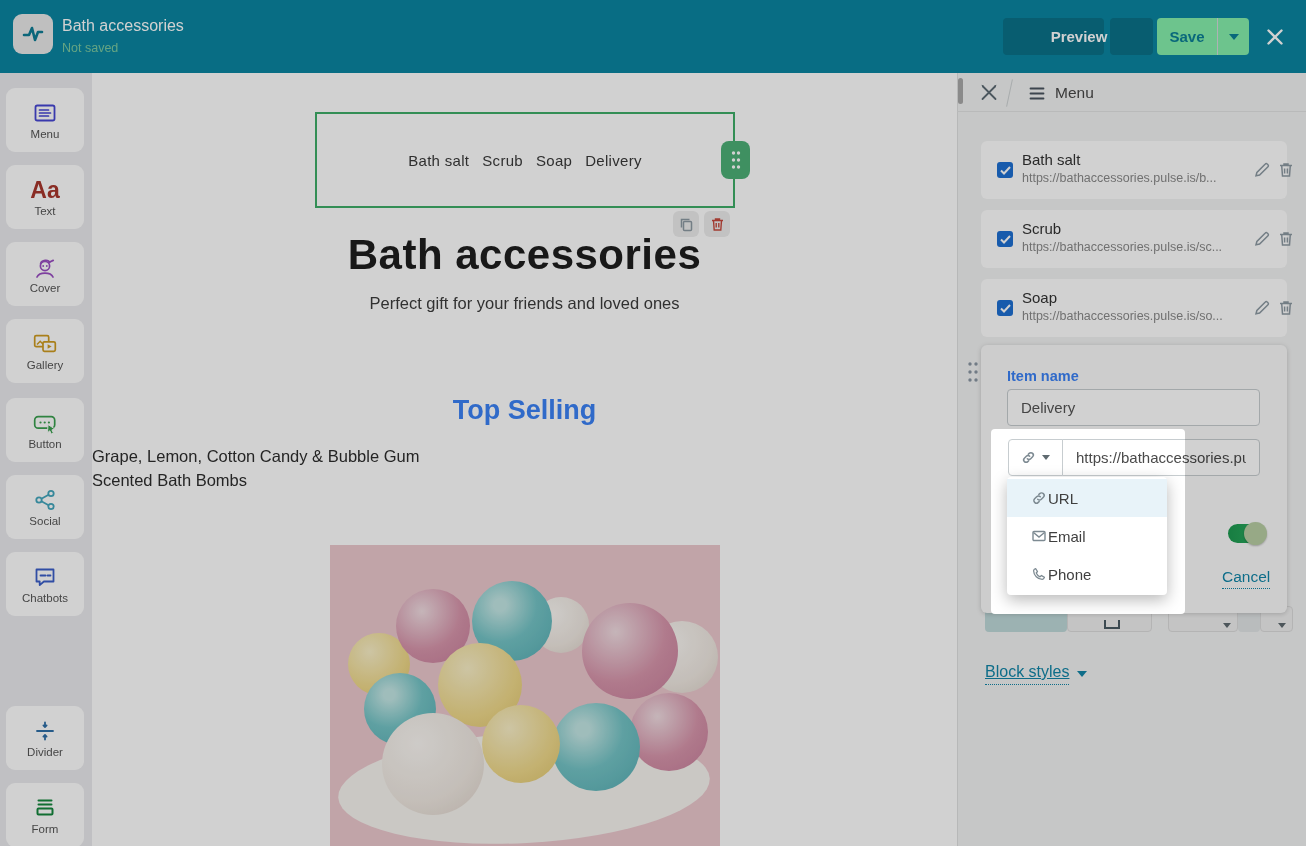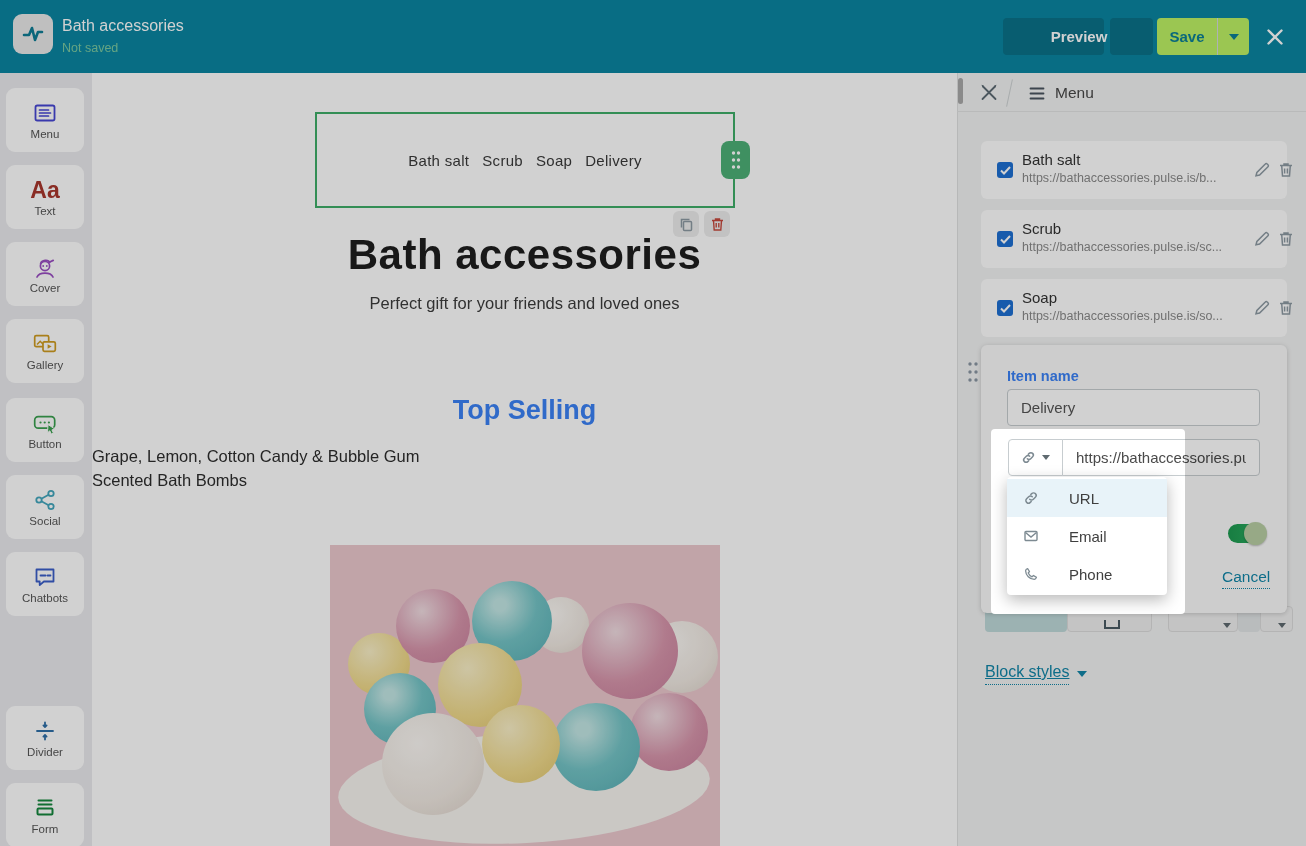--- a/index.html
+++ b/index.html
@@ -9,21 +9,21 @@
   .abs { position:absolute; }
 
   
   .header { position:absolute; left:0; top:0; width:1306px; height:73px; background:#0a86a1; }
   .logo { position:absolute; left:13px; top:14px; width:40px; height:40px; border-radius:9px; background:#e9e9e9; display:flex; align-items:center; justify-content:center; }
   .hd-title { position:absolute; left:62px; top:17px; color:#fff; font-size:16px; }
   .hd-status { position:absolute; left:62px; top:41px; color:#7cc9a0; font-size:12.5px; }
   .hbtn { position:absolute; top:18px; height:37px; border-radius:4px; background:#0a7289; color:#fff; display:flex; align-items:center; justify-content:center; gap:8px; font-size:15px; font-weight:bold; cursor:pointer;padding-left:43px; }
   .btn-preview { left:1003px; width:101px; }
   .btn-design { left:1110px; width:40px; }
-  .btn-save { position:absolute; left:1157px; top:18px; width:92px; height:37px; background:#bef264; border-radius:4px; display:flex; cursor:pointer; }
+  .btn-save { position:absolute; left:1157px; top:18px; width:92px; height:37px; background:#86efac; border-radius:4px; display:flex; cursor:pointer; }
   .btn-save .save-main { width:60px; display:flex; align-items:center; justify-content:center; color:#0c7f96; font-size:15px; font-weight:bold; }
   .btn-save .save-caret { width:32px; display:flex; align-items:center; justify-content:center; border-left:1px solid #d4dadc; }
   .caret-down { width:0; height:0; border-left:5px solid transparent; border-right:5px solid transparent; border-top:6px solid #0c7f96; }
   .btn-close { position:absolute; left:1262px; top:24px; width:26px; height:26px; display:flex; align-items:center; justify-content:center; cursor:pointer; }
 
   
   .sidebar { position:absolute; left:0; top:73px; width:92px; height:773px; background:#ebebee; }
   .tile { position:absolute; left:6px; width:78px; height:64px; background:#fff; border-radius:9px; display:flex; flex-direction:column; align-items:center; justify-content:center; gap:2px; cursor:pointer; }
   .tile .lbl { font-size:11.5px; color:#555; }
 
@@ -84,21 +84,21 @@
   .block-styles { position:absolute; left:985px; top:663px; font-size:16px; color:#1286a8; z-index:1; cursor:pointer; display:flex; align-items:center; gap:8px; }
   .block-styles span { border-bottom:1px dotted #1286a8; padding-bottom:3px;text-decoration:underline; }
   .block-styles .caret-down { border-top-color:#1286a8; }
 
   
   .dim { position:absolute; inset:0; background:rgba(0,0,0,.18); z-index:40; }
   .spotlight { position:absolute; left:991px; top:429px; width:194px; height:185px; background:#fff; border-radius:4px; z-index:41; overflow:hidden; }
   .spot-sel { position:absolute; left:17px; top:10px; width:55px; height:37px; }
   .spot-input { position:absolute; left:71px; top:10px; width:198px; height:37px; border-radius:0 4px 4px 0; color:#4a4a4a; }
   .dropdown { position:absolute; left:1007px; top:477px; width:160px; background:#fff; border-radius:4px; box-shadow:0 5px 16px rgba(0,0,0,.28); z-index:42; padding:2px 0; }
-  .dd-item { height:38px; display:flex; align-items:center; gap:30px; padding-left:16px; font-size:15px; color:#3f3f3f; cursor:pointer; }
+  .dd-item { height:38px; display:flex; align-items:center; gap:1px; padding-left:24px; font-size:15px; color:#3f3f3f; cursor:pointer; }
   .dd-item.sel { background:#e8f3f9; }
 
   svg { display:block; }
 </style>
 </head>
 <body>
 
 <div class="app">
 
   <div class="header">

